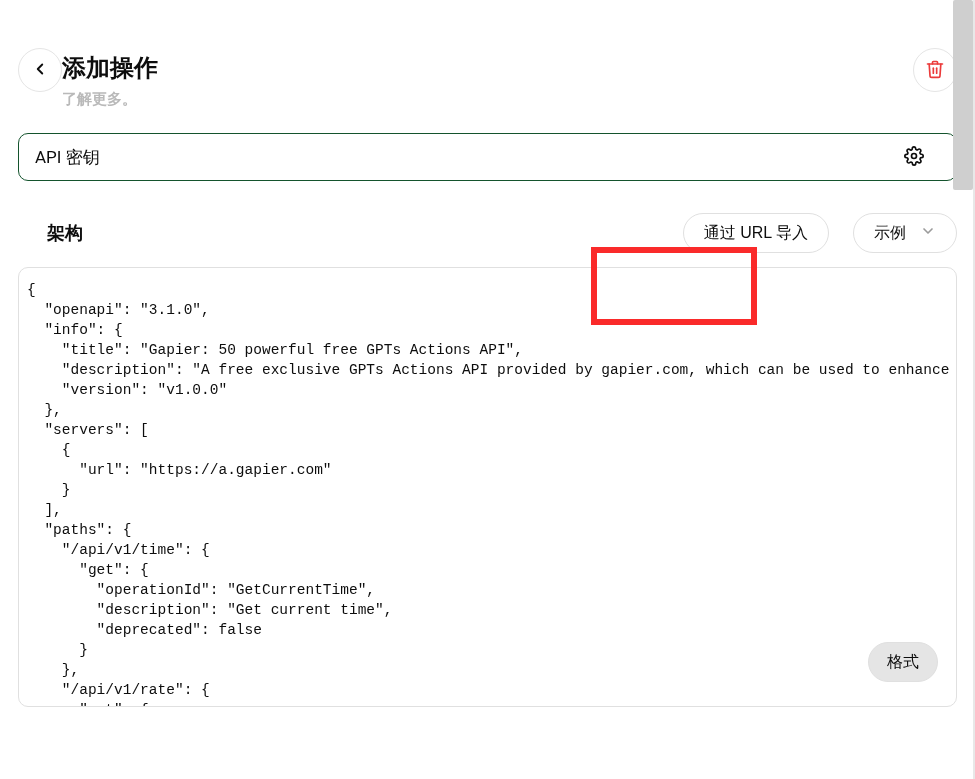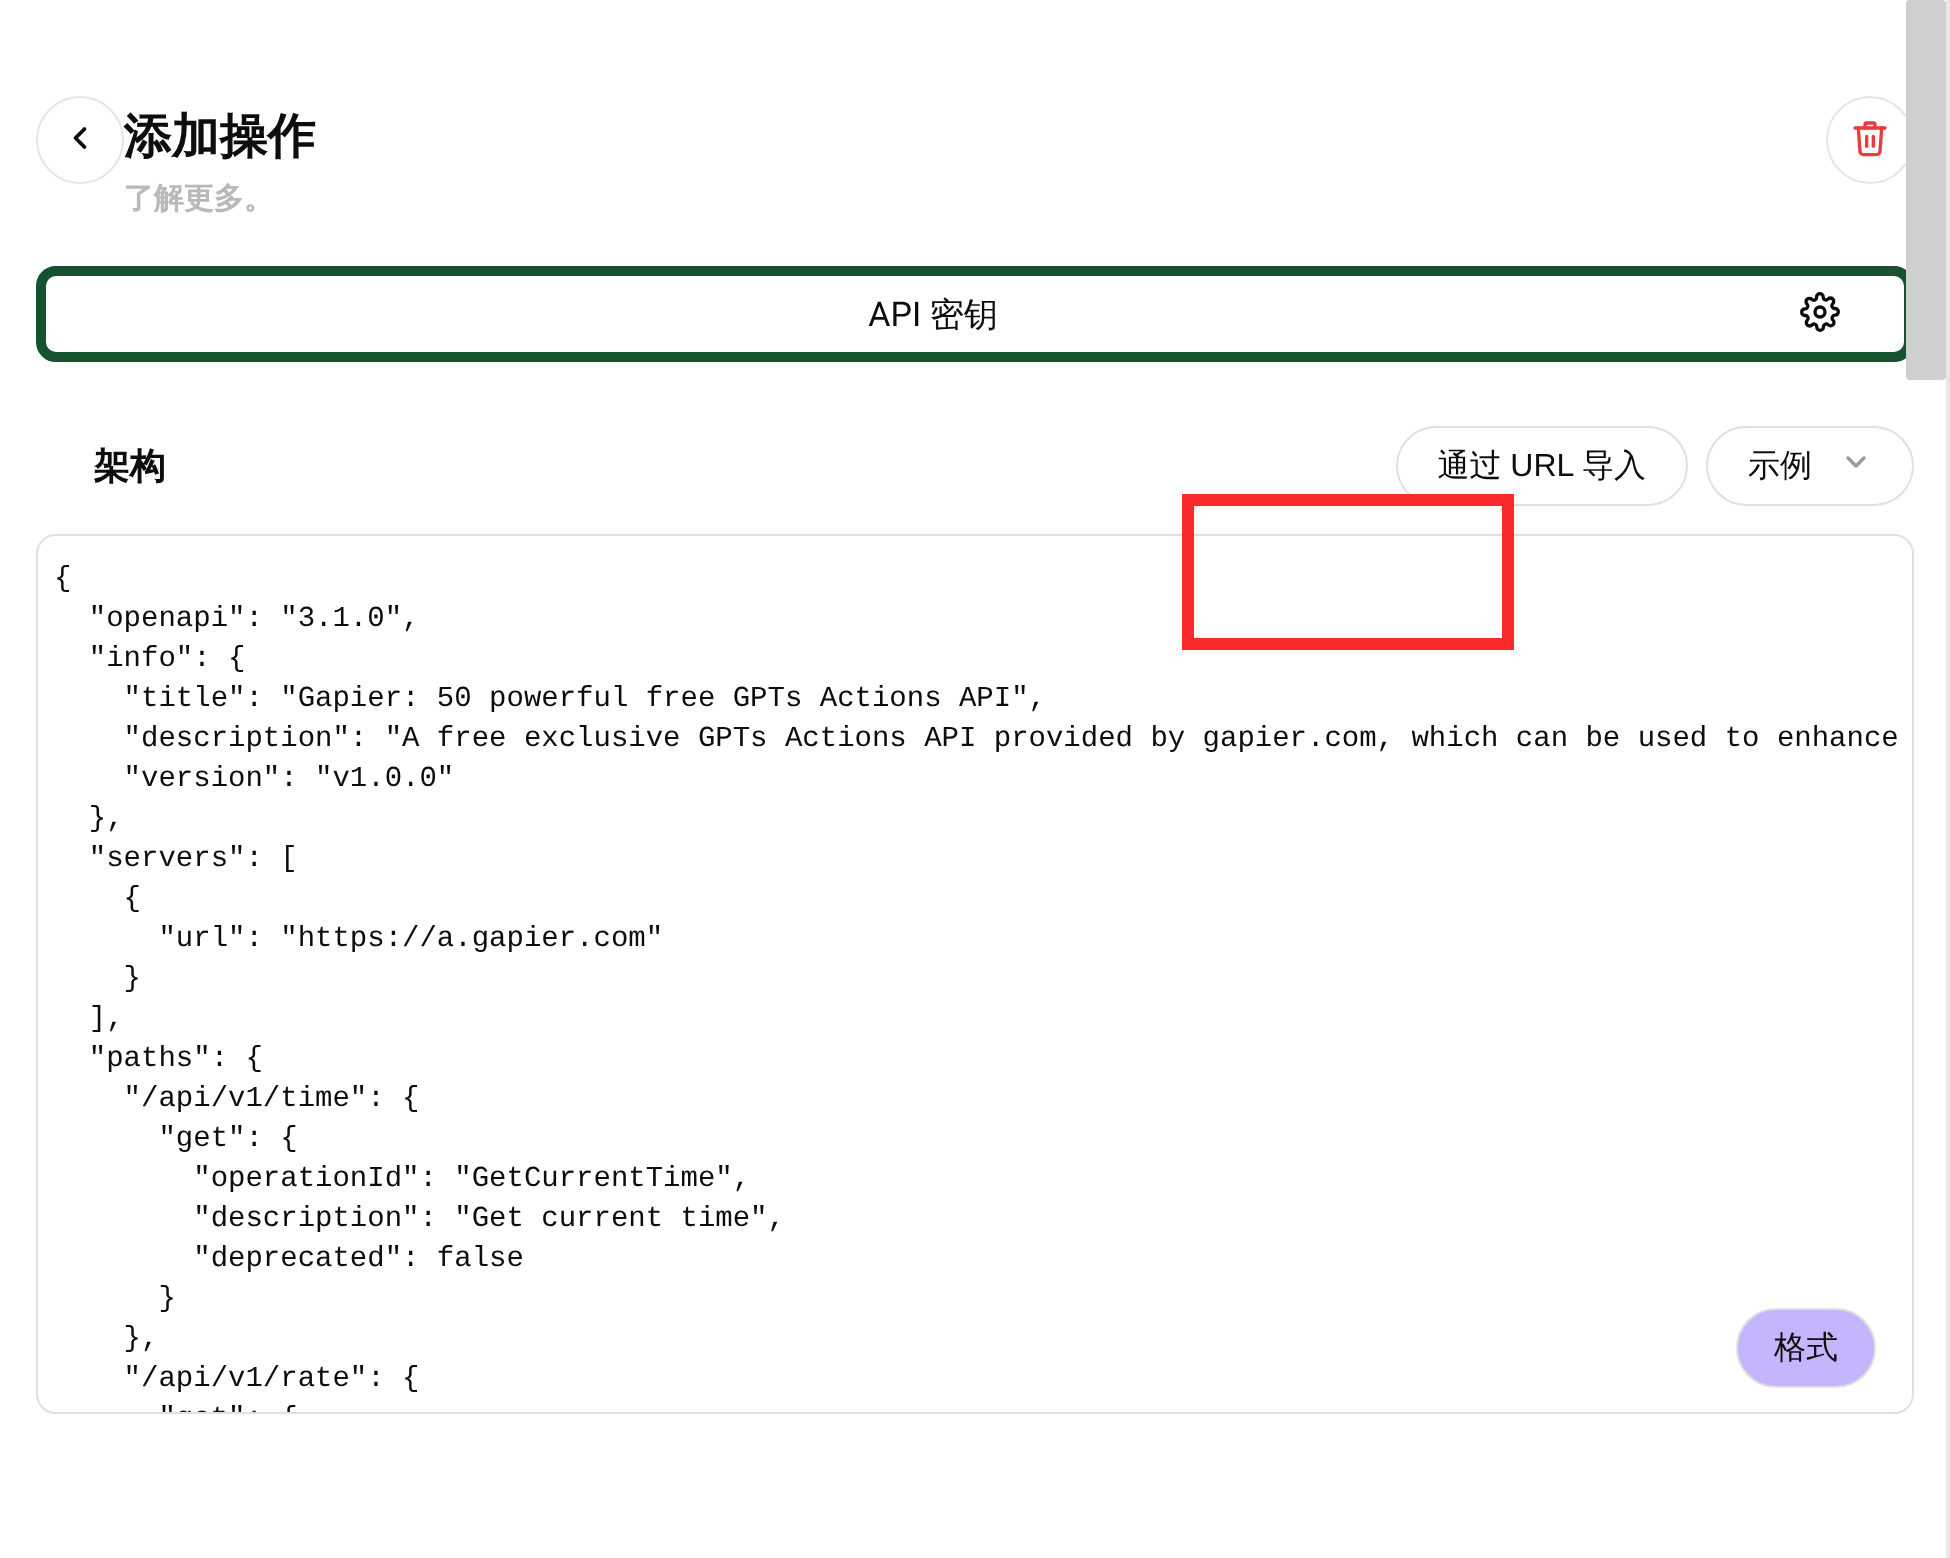--- a/index.html
+++ b/index.html
@@ -57,26 +57,25 @@
     }
     .section-label {
       font-size: 18px;
       font-weight: 700;
       color: #0d0d0d;
       margin-bottom: 12px;
     }
     .auth-row {
       display: flex;
       align-items: center;
-      border: 5px solid #14532d;
+      border: 1px solid #14532d;
       border-radius: 10px;
       height: 48px;
       padding: 0 26px 0 16px;
       margin-bottom: 32px;
-      text-align: center;
     }
     .auth-value {
       flex: 1;
       font-size: 17px;
       color: #0d0d0d;
     }
     .gear-btn {
       width: 32px;
       height: 32px;
       background: transparent;
@@ -89,21 +88,21 @@
     .schema-header {
       display: flex;
       align-items: center;
       justify-content: space-between;
       margin-bottom: 14px;
       position: relative;
       margin-left: 29px;
     }
     .schema-actions {
       display: flex;
-      gap: 9px;
+      gap: 24px;
       align-items: center;
     }
     .pill-btn {
       height: 40px;
       padding: 0 20px;
       border: 1px solid #e0e0e0;
       border-radius: 22px;
       background: #fff;
       font-size: 16px;
       color: #0d0d0d;
@@ -131,26 +130,26 @@
       line-height: 20px;
       color: #0d0d0d;
       white-space: pre;
       height: 440px;
       overflow: hidden;
       position: relative;
     }
     .format-btn {
       position: absolute;
       right: 18px;
-      bottom: 12px;
+      bottom: 24px;
       height: 40px;
       padding: 0 18px;
       border: 1px solid #e0e0e0;
       border-radius: 22px;
-      background: #c4b5fd;
+      background: #e5e5e5;
       font-size: 16px;
       color: #0d0d0d;
       cursor: pointer;
     }
     .right-border {
       position: absolute;
       right: 0;
       top: 0;
       width: 2px;
       height: 100%;

